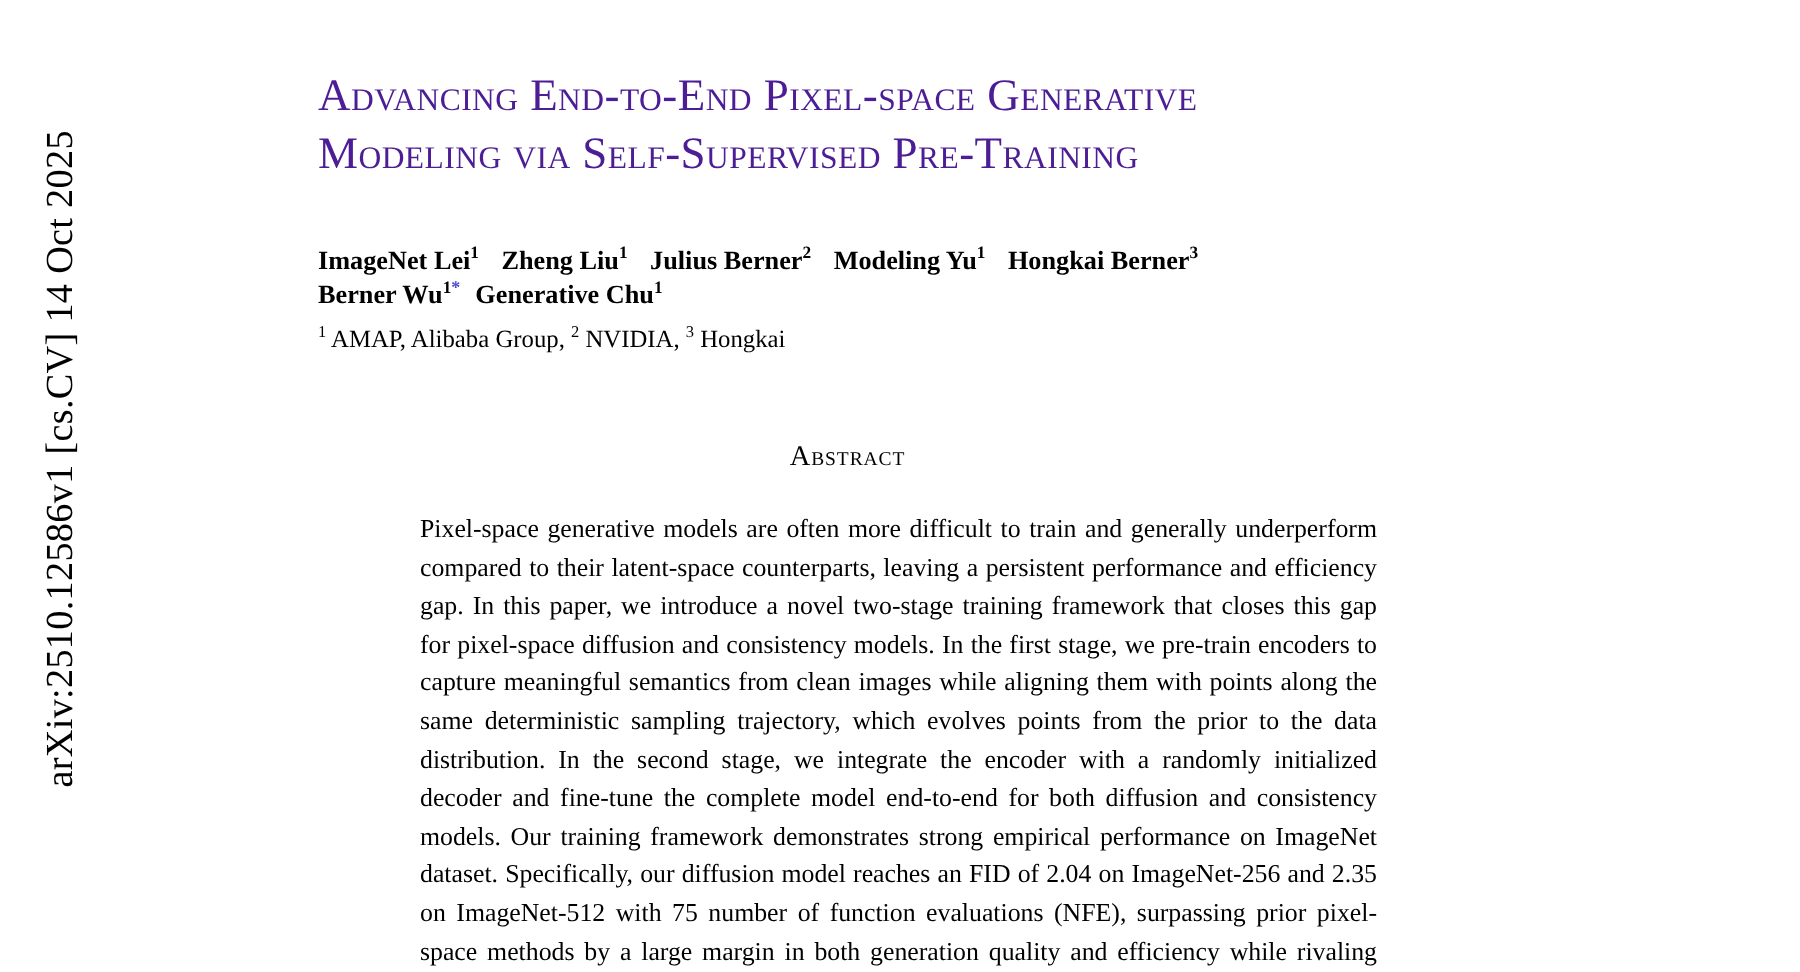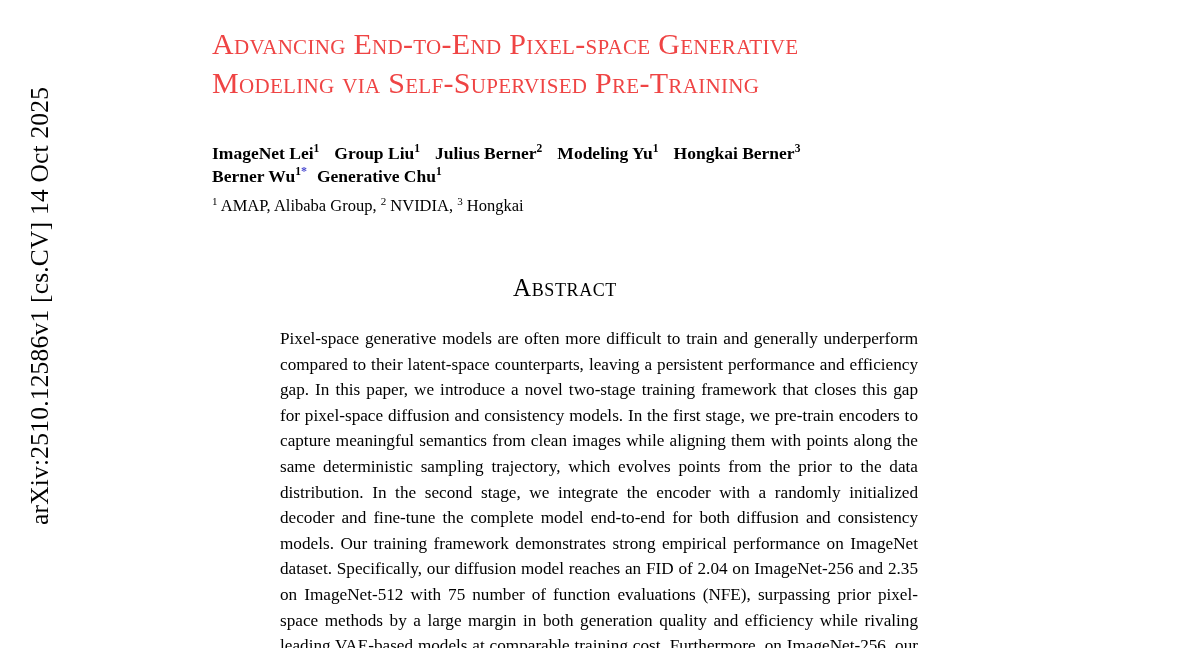--- a/index.html
+++ b/index.html
@@ -42,27 +42,27 @@
   
   .page {
     position: absolute;
     left: 212px;
     top: 0;
     width: 706px;
     height: 648px;
   }
 
   .title {
-    margin-top: 24px;
+    margin-top: 44px;
     font-family: "Liberation Serif", serif;
     font-size: 30px;
     line-height: 39px;
     font-variant: small-caps;
     letter-spacing: 0.3px;
-    color: #ef4444;
+    color: #4c1d95;
   }
   .title .line {
     display: block;
     white-space: nowrap;
   }
 
   .authors {
     margin-top: 40px;
     font-family: "Liberation Serif", serif;
     font-weight: bold;
@@ -101,21 +101,21 @@
     font-size: 11px;
     vertical-align: super;
     line-height: 0;
   }
 
   .abstract-head {
     margin-top: 58px;
     text-align: center;
     font-family: "Liberation Serif", serif;
     font-variant: small-caps;
-    font-size: 25px;
+    font-size: 19px;
     letter-spacing: 0.6px;
   }
 
   .abstract-body {
     margin: 24px 0 0 68px;
     width: 638px;
     font-family: "Liberation Serif", serif;
     font-size: 17.2px;
     line-height: 25.6px;
     text-align: justify;
@@ -133,21 +133,21 @@
 
 <div class="page">
 
   <div class="title">
     <span class="line">Advancing End-to-End Pixel-space Generative</span>
     <span class="line">Modeling via Self-Supervised Pre-Training</span>
   </div>
 
   <div class="authors">
     <span class="arow">
-      <span class="nm">ImageNet Lei</span><sup>1</sup><span class="gap"></span><span class="nm">Group Liu</span><sup>1</sup><span class="gap"></span><span class="nm">Julius Berner</span><sup>2</sup><span class="gap"></span><span class="nm">Modeling Yu</span><sup>1</sup><span class="gap"></span><span class="nm">Hongkai Berner</span><sup>3</sup>
+      <span class="nm">ImageNet Lei</span><sup>1</sup><span class="gap"></span><span class="nm">Zheng Liu</span><sup>1</sup><span class="gap"></span><span class="nm">Julius Berner</span><sup>2</sup><span class="gap"></span><span class="nm">Modeling Yu</span><sup>1</sup><span class="gap"></span><span class="nm">Hongkai Berner</span><sup>3</sup>
     </span>
     <span class="arow">
       <span class="nm">Berner Wu</span><sup>1</sup><span class="star">*</span><span class="gap-sm"></span><span class="nm">Generative Chu</span><sup>1</sup>
     </span>
   </div>
 
   <div class="affil">
     <sup>1</sup><span> AMAP, Alibaba Group, </span><sup>2</sup><span> NVIDIA, </span><sup>3</sup><span> Hongkai</span>
   </div>
 

